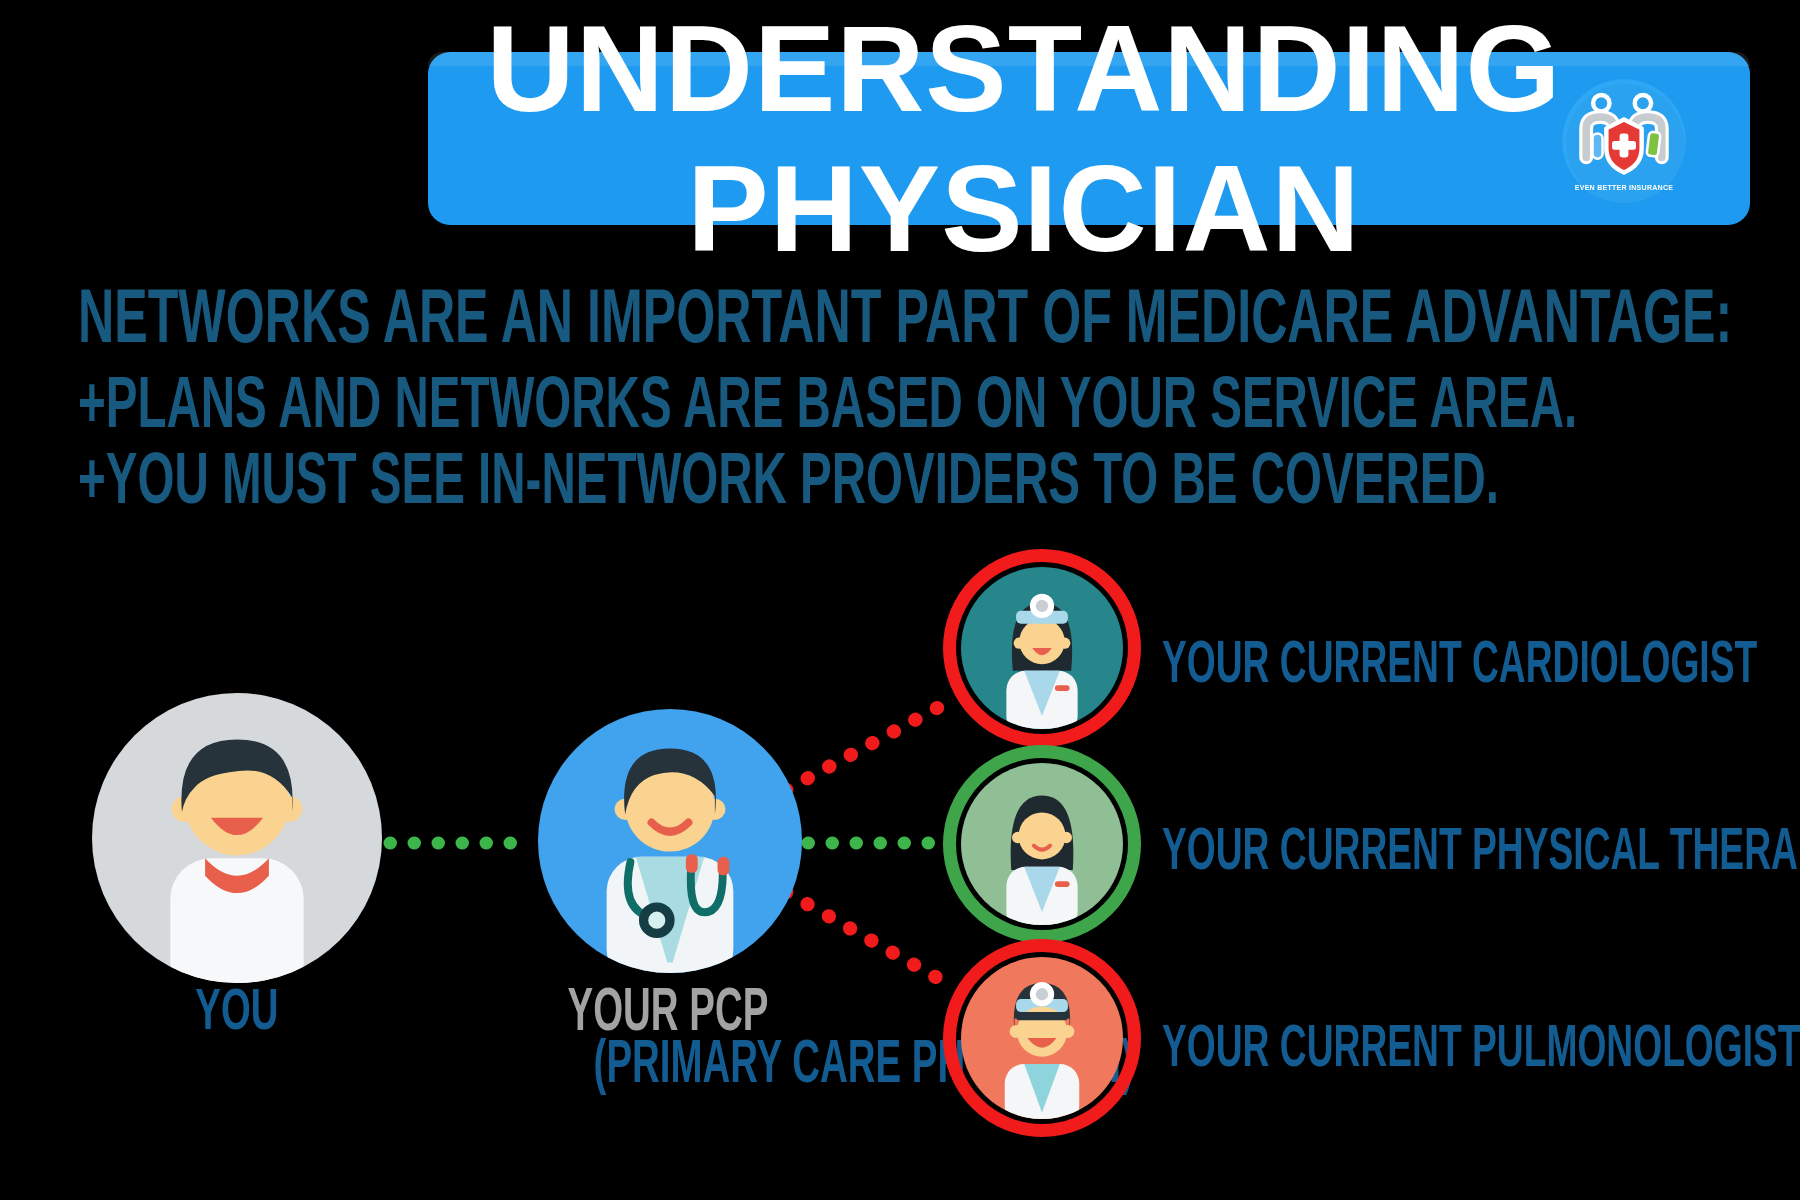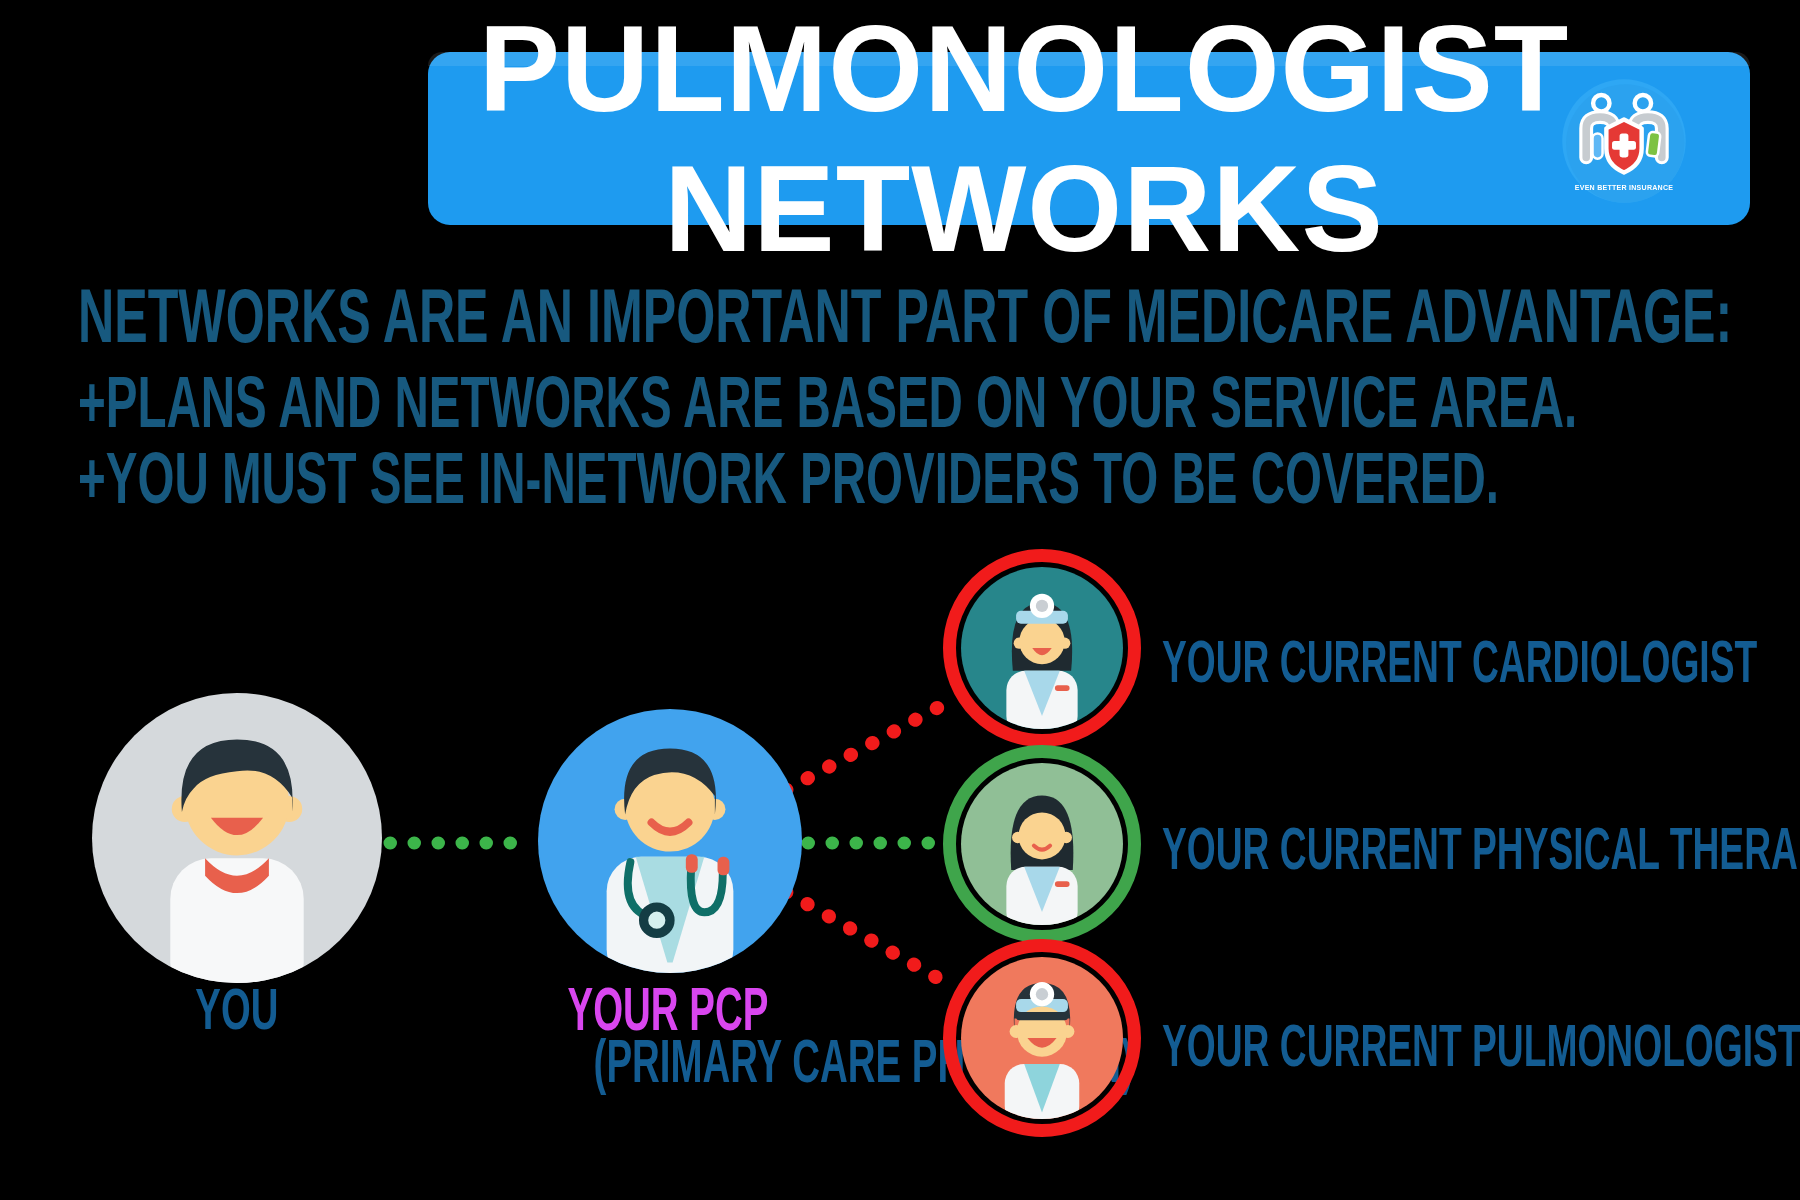--- a/index.html
+++ b/index.html
@@ -56,21 +56,21 @@
   .you-label .cond{transform:scaleX(0.66);transform-origin:center center;}
   .intro-line .cond{transform:scaleX(0.66);}
 </style>
 </head>
 <body>
 
 <div class="stage" style="background-color: rgb(0, 0, 0);">
 
   <header class="banner" style="background-color: rgb(30, 155, 240);">
     <div class="title-wrap">
-      <span class="title">PULMONOLOGIST NETWORKS</span>
+      <span class="title">UNDERSTANDING PHYSICIAN</span>
     </div>
     <div class="logo">
       <svg viewBox="0 0 100 100">
         <circle cx="50" cy="50" r="49" fill="#2EA7F4"></circle>
         <circle cx="51" cy="52" r="47" fill="#2BA2EF"></circle>
         <circle cx="32" cy="20" r="6.5" fill="none" stroke="#FFFFFF" stroke-width="3.5"></circle>
         <circle cx="65" cy="20" r="6.5" fill="none" stroke="#FFFFFF" stroke-width="3.5"></circle>
         <path d="M20,63 L20,40 Q20,31 31,31 Q42,31 42,40 L42,63" fill="none" stroke="#FFFFFF" stroke-width="11" stroke-linecap="round" stroke-linejoin="round"></path>
         <path d="M20,63 L20,40 Q20,31 31,31 Q42,31 42,40 L42,63" fill="none" stroke="#C7CCD0" stroke-width="6" stroke-linecap="round" stroke-linejoin="round"></path>
         <rect x="25" y="44" width="8" height="20" rx="4" fill="#5FB8F5" stroke="#FFFFFF" stroke-width="2"></rect>
@@ -128,21 +128,21 @@
       <path d="M58,60 Q57,77 63,77 Q70,77 70,62" stroke="#0F6F68" stroke-width="3" fill="none" stroke-linecap="round"></path>
       <rect x="56" y="55" width="4.5" height="7" rx="2" fill="#E8604C"></rect>
       <rect x="68" y="56" width="4.5" height="7" rx="2" fill="#E8604C"></rect>
       <circle cx="33" cy="38" r="4" fill="#FAD390"></circle>
         <circle cx="67" cy="38" r="4" fill="#FAD390"></circle>
       <circle cx="50" cy="37" r="17" fill="#FAD390"></circle>
       <path d="M33,40 Q30,15 50,15 Q70,15 67,40 L67,33 Q58,21 44,25 Q35,28 33,40 Z" fill="#26333B"></path>
       <path d="M43,43 Q50,50 57,43" stroke="#E8604C" stroke-width="3" fill="none" stroke-linecap="round"></path>
     </svg>
   </div>
-  <div class="pcp-label1 center-text" style="color: #d946ef;">
+  <div class="pcp-label1 center-text" style="color: #a3a3a3;">
     <span class="cond">YOUR PCP</span>
   </div>
   <div class="pcp-label2 center-text" style="color: rgb(19, 92, 146);">
     <span class="cond">(PRIMARY CARE PHYSICIAN)</span>
   </div>
 
   <div class="pnode pnode-cardiologist" style="border-color: rgb(241, 27, 27);">
     <div class="pinner">
       <svg viewBox="0 0 100 100">
         <rect width="100" height="100" fill="#27868B"></rect>

